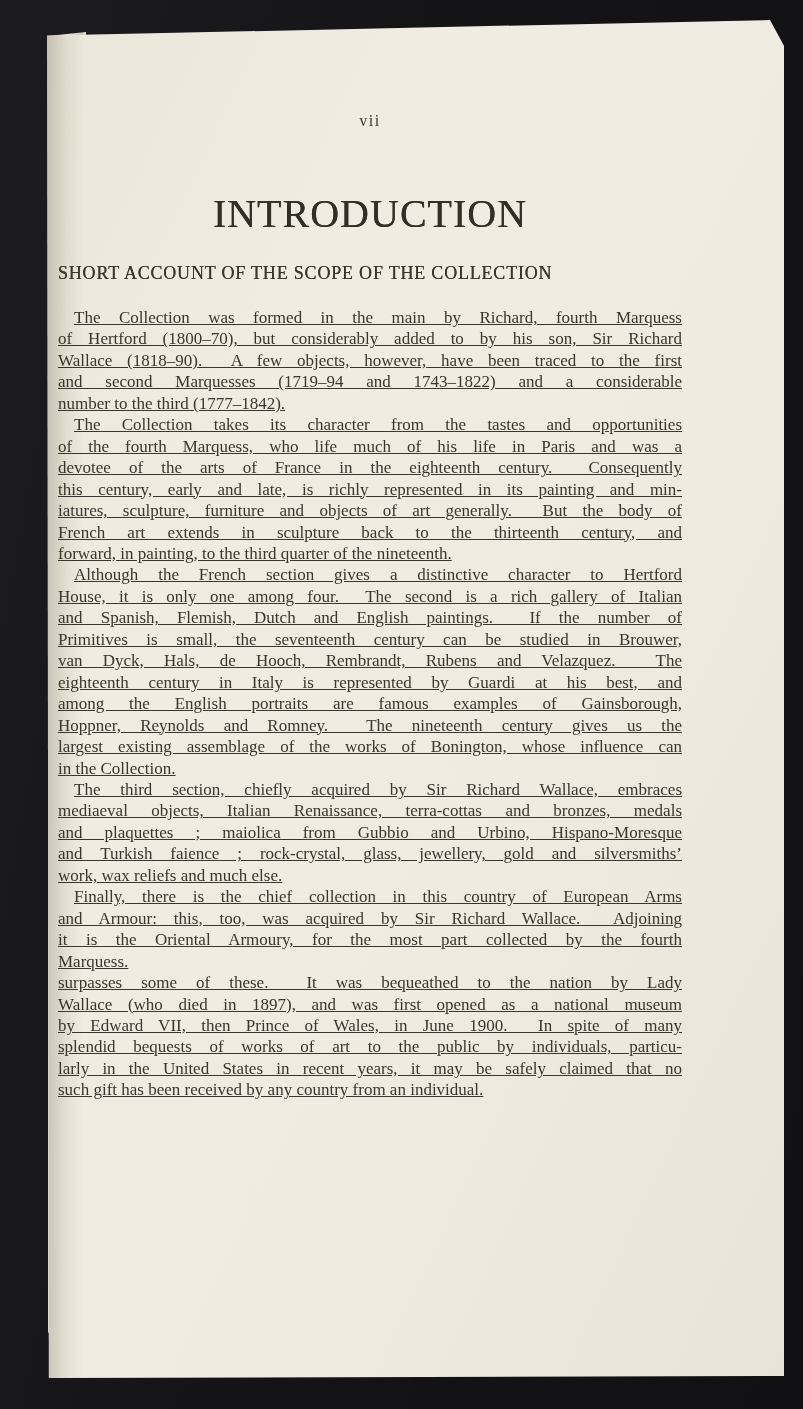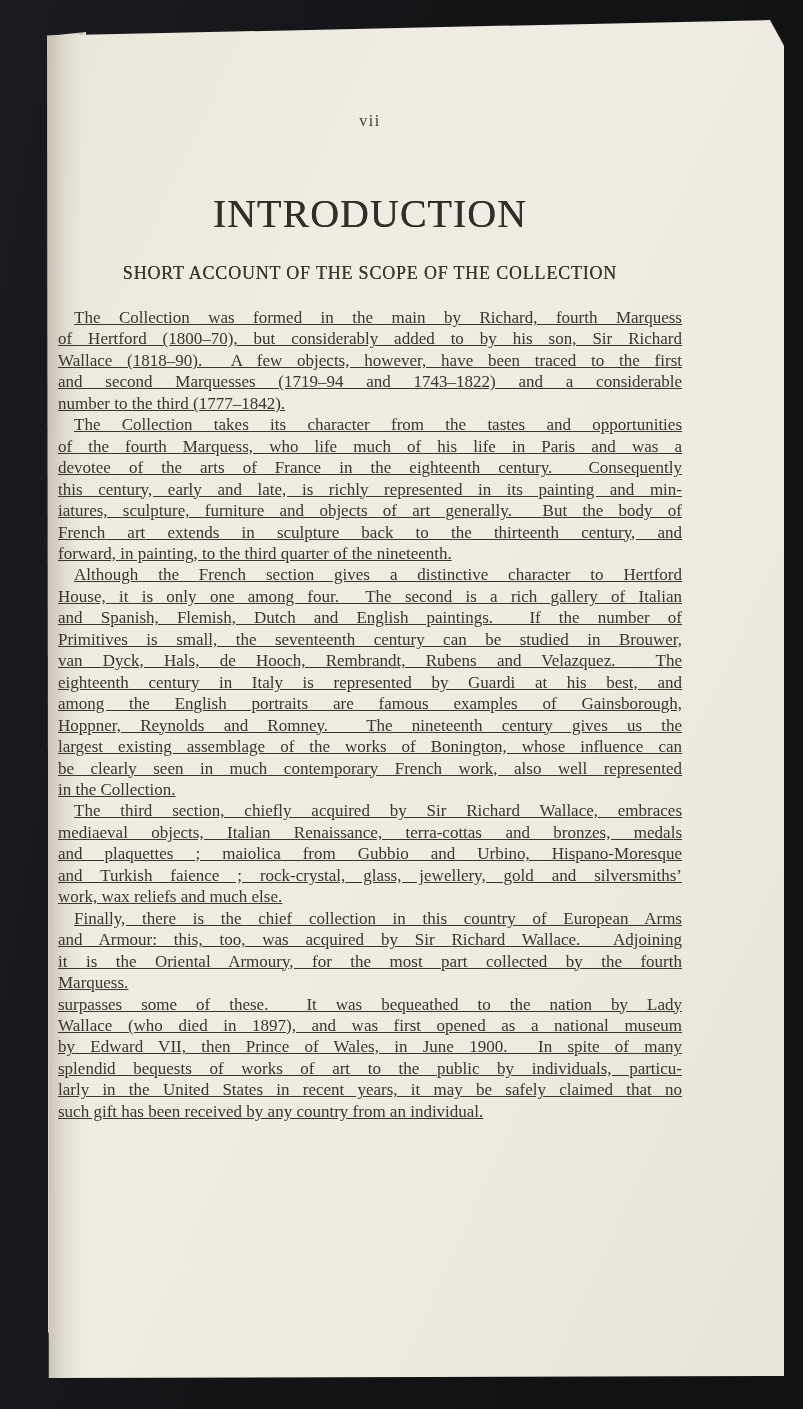--- a/index.html
+++ b/index.html
@@ -42,21 +42,21 @@
   .pagenum {
     padding-top: 92px; text-align: center;
     font-size: 16px; letter-spacing: 1.5px; color: #413d35;
   }
   .title {
     margin: 60px 0 0 0; text-align: center; font-weight: normal;
     font-size: 40px; letter-spacing: 1px; color: #322f29;
     text-shadow: 0 0 0.4px #322f29;
   }
   .subtitle {
-    margin-top: 26px; text-align: center;
+    margin-top: 26px; text-align: left;
     font-size: 18px; letter-spacing: 0.8px; color: #3a362e;
     text-shadow: 0 0 0.3px #3a362e;
   }
   .body { margin-top: 23px; font-size: 17px; line-height: 21.45px; color: #3a362f; }
   .para { margin: 0; text-decoration: underline; }
   .line { white-space: pre-wrap; text-align: justify; text-align-last: justify; }
   .line.last { text-align-last: left; }
   .line.indent { text-indent: 16px; }
 </style>
 </head>
@@ -127,21 +127,20 @@
           <div class="para">
             <div class="line indent">Although the French section gives a distinctive character to Hertford</div>
             <div class="line">House, it is only one among four.  The second is a rich gallery of Italian</div>
             <div class="line">and Spanish, Flemish, Dutch and English paintings.  If the number of</div>
             <div class="line">Primitives is small, the seventeenth century can be studied in Brouwer,</div>
             <div class="line">van Dyck, Hals, de Hooch, Rembrandt, Rubens and Velazquez.  The</div>
             <div class="line">eighteenth century in Italy is represented by Guardi at his best, and</div>
             <div class="line">among the English portraits are famous examples of Gainsborough,</div>
             <div class="line">Hoppner, Reynolds and Romney.  The nineteenth century gives us the</div>
             <div class="line">largest existing assemblage of the works of Bonington, whose influence can</div>
-            <div class="line">be clearly seen in much contemporary French work, also well represented</div>
             <div class="line last">in the Collection.</div>
           </div>
           <div class="para">
             <div class="line indent">The third section, chiefly acquired by Sir Richard Wallace, embraces</div>
             <div class="line">mediaeval objects, Italian Renaissance, terra-cottas and bronzes, medals</div>
             <div class="line">and plaquettes ; maiolica from Gubbio and Urbino, Hispano-Moresque</div>
             <div class="line">and Turkish faience ; rock-crystal, glass, jewellery, gold and silversmiths’</div>
             <div class="line last">work, wax reliefs and much else.</div>
           </div>
           <div class="para">

